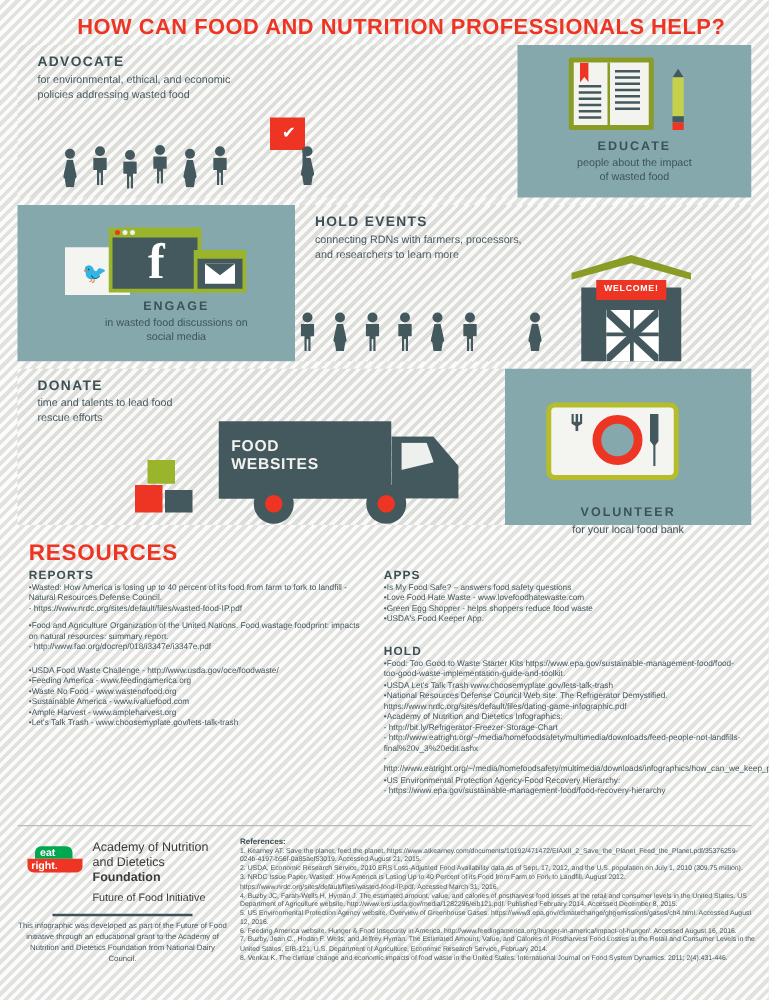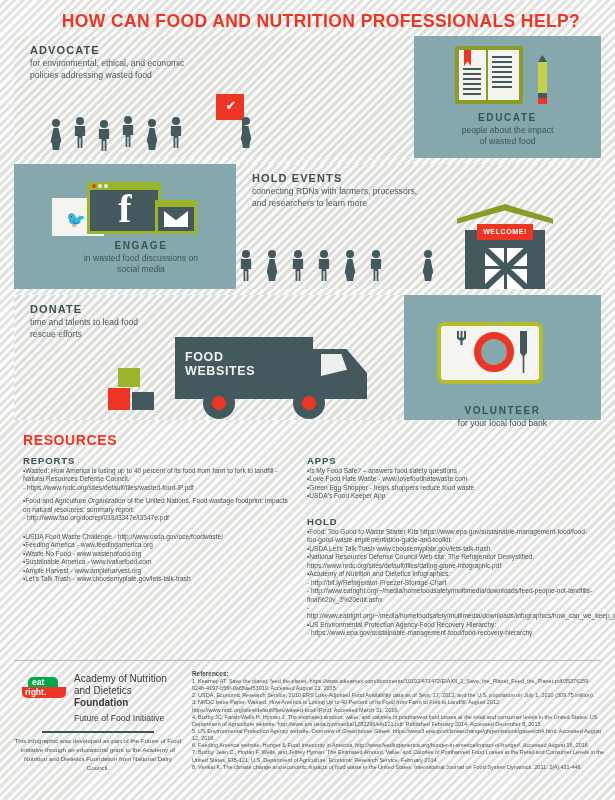--- a/index.html
+++ b/index.html
@@ -53,21 +53,21 @@
   .p-head { position:absolute; left:50%; transform:translateX(-50%); top:0;
             width:8px; height:8px; border-radius:50%; background:#44595e; }
   .p-body { position:absolute; left:50%; transform:translateX(-50%); top:9px;
             width:11px; height:22px; background:#44595e; }
   .p-man .p-body { clip-path: polygon(0 0,100% 0,100% 45%,72% 45%,72% 100%,56% 100%,56% 55%,44% 55%,44% 100%,28% 100%,28% 45%,0 45%); }
   .p-woman .p-body { clip-path: polygon(28% 0,72% 0,100% 62%,88% 68%,78% 100%,22% 100%,12% 68%,0 62%); }
 
   
   .res-title {
     position: absolute; left: 23px; top: 432px;
-    font-size: 14px; font-weight: 700; color: #ee3524; letter-spacing: 0.6px;
+    font-size: 18px; font-weight: 700; color: #ee3524; letter-spacing: 0.6px;
   }
   .res-col { position: absolute; }
   .res-h {
     font-size: 9.5px; font-weight: 700; color: #3c5055; letter-spacing: 0.9px;
     margin-bottom: 1px;
   }
   .res-li { font-size: 6.6px; color: #45585d; line-height: 1.28; }
   .res-gap { height: 5px; }
 
   

